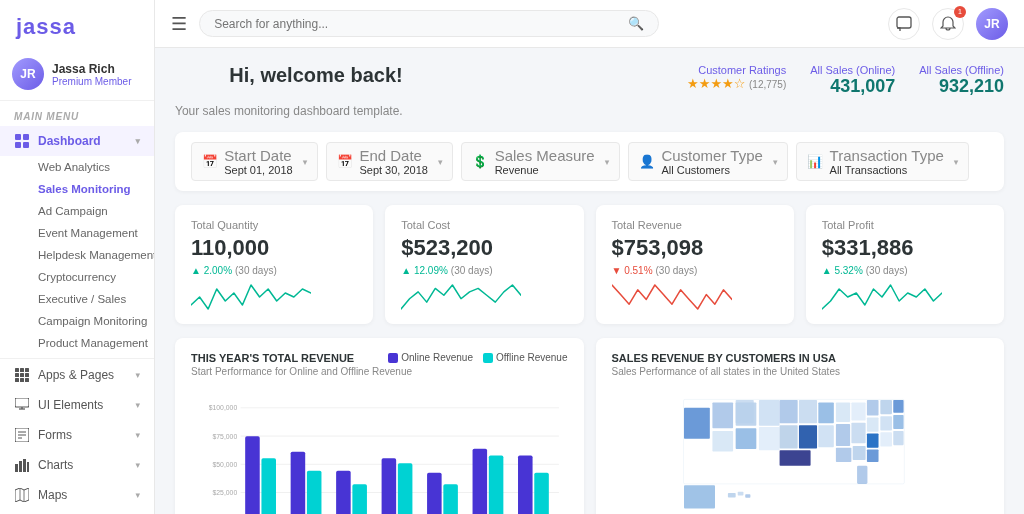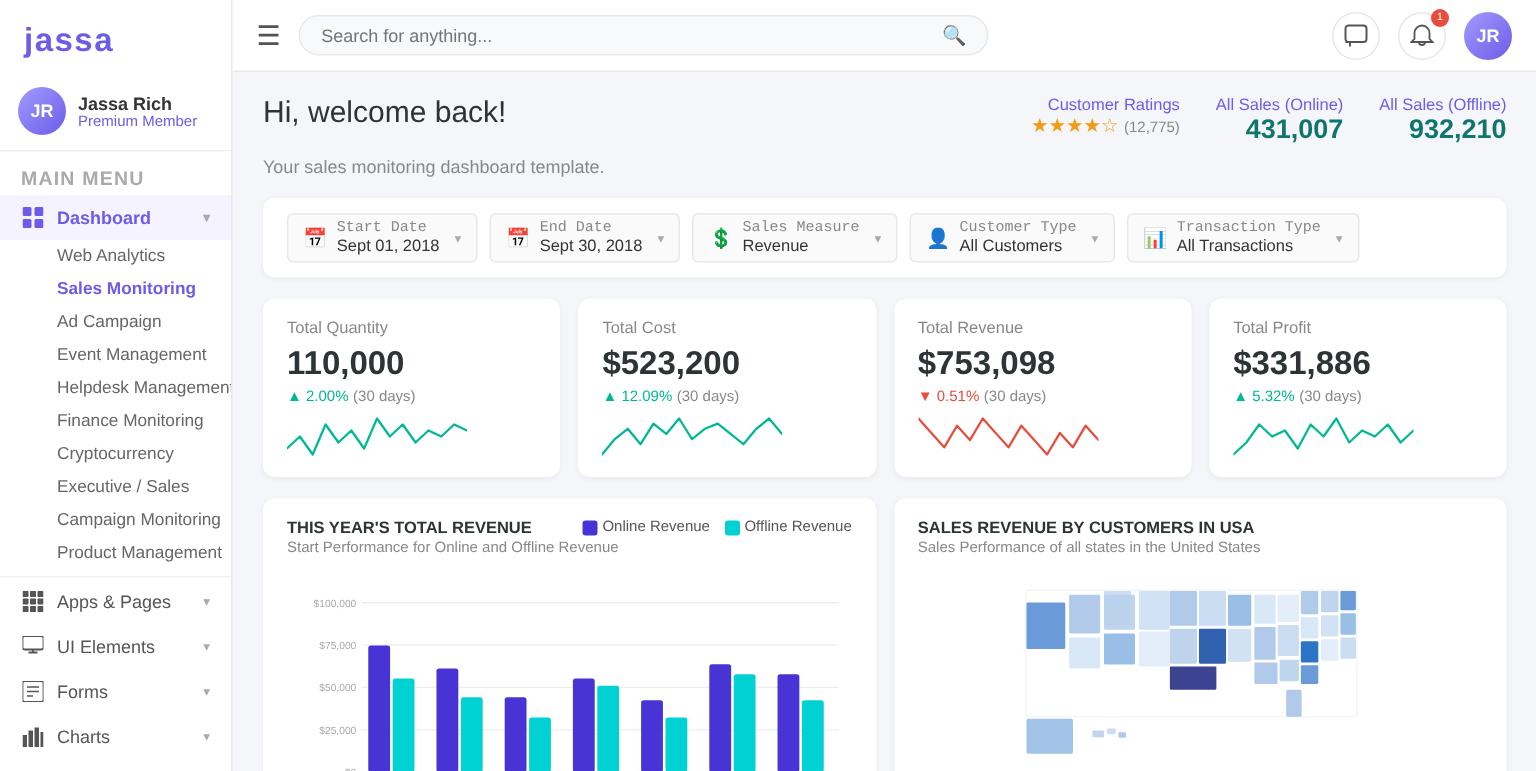--- a/index.html
+++ b/index.html
@@ -39,26 +39,27 @@
       justify-content: center;
       color: #fff;
       font-size: 12px;
       font-weight: bold;
       margin-right: 8px;
       flex-shrink: 0;
     }
     .sidebar-user-info .name { font-weight: 600; font-size: 12px; color: #333; }
     .sidebar-user-info .role { font-size: 10px; color: #6c5ce7; }
     .sidebar-section-label {
-      font-size: 13px;
+      font-size: 10px;
       color: #aaa;
       text-transform: uppercase;
       padding: 10px 14px 4px;
       letter-spacing: 0.8px;
       font-weight: 600;
+      font-style: italic;
     }
     .sidebar-item {
       display: flex;
       align-items: center;
       padding: 7px 14px;
       cursor: pointer;
       color: #555;
       font-size: 12px;
       position: relative;
       white-space: nowrap;
@@ -171,21 +172,21 @@
       background: #f4f6f9;
     }
 
     
     .welcome-bar {
       display: flex;
       align-items: flex-start;
       justify-content: space-between;
       margin-bottom: 14px;
     }
-    .welcome-text h2 { font-size: 20px; font-weight: 400; color: #2d3436; }
+    .welcome-text h2 { font-size: 20px; font-weight: 700; color: #2d3436; text-align: right; }
     .welcome-text p { font-size: 12px; color: #888; margin-top: 17px; }
     .stats-quick {
       display: flex;
       gap: 24px;
       align-items: flex-start;
     }
     .quick-stat { text-align: right; }
     .quick-stat .label { font-size: 11px; color: #6c5ce7; font-weight: 500; }
     .quick-stat .stars { color: #f39c12; font-size: 13px; }
     .quick-stat .rating-count { font-size: 10px; color: #888; }
@@ -208,21 +209,21 @@
       gap: 6px;
       padding: 4px 10px;
       border: 1px solid #e8e8e8;
       border-radius: 4px;
       cursor: pointer;
       font-size: 11px;
       color: #555;
       background: #fafafa;
     }
     .filter-item .f-icon { font-size: 13px; color: #aaa; }
-    .filter-item .f-label { font-size: 10px; color: #888; display: block; font-family: Liberation Mono, monospace; }
+    .filter-item .f-label { font-size: 15px; color: #888; display: block; }
     .filter-item .f-value { font-size: 11px; color: #333; font-weight: 500; }
     .filter-item .f-chevron { color: #aaa; font-size: 9px; margin-left: 4px; }
 
     
     .kpi-row {
       display: grid;
       grid-template-columns: repeat(4, 1fr);
       gap: 12px;
       margin-bottom: 14px;
     }
@@ -296,21 +297,20 @@
     </span>
     <span>Dashboard</span>
     <span class="chevron">▾</span>
   </div>
 
   <div class="sidebar-sub-item">Web Analytics</div>
   <div class="sidebar-sub-item active">Sales Monitoring</div>
   <div class="sidebar-sub-item">Ad Campaign</div>
   <div class="sidebar-sub-item">Event Management</div>
   <div class="sidebar-sub-item">Helpdesk Management</div>
-  <div class="sidebar-sub-item">Finance Monitoring</div>
   <div class="sidebar-sub-item">Cryptocurrency</div>
   <div class="sidebar-sub-item">Executive / Sales</div>
   <div class="sidebar-sub-item">Campaign Monitoring</div>
   <div class="sidebar-sub-item">Product Management</div>
 
   <div class="sidebar-item" style="margin-top:4px; border-top:1px solid #f0f0f0; padding-top:8px;">
     <span class="item-icon">
       <svg width="14" height="14" viewBox="0 0 14 14" fill="none">
         <rect x="0" y="0" width="4" height="4" rx="0.5" fill="#555"></rect>
         <rect x="5" y="0" width="4" height="4" rx="0.5" fill="#555"></rect>

